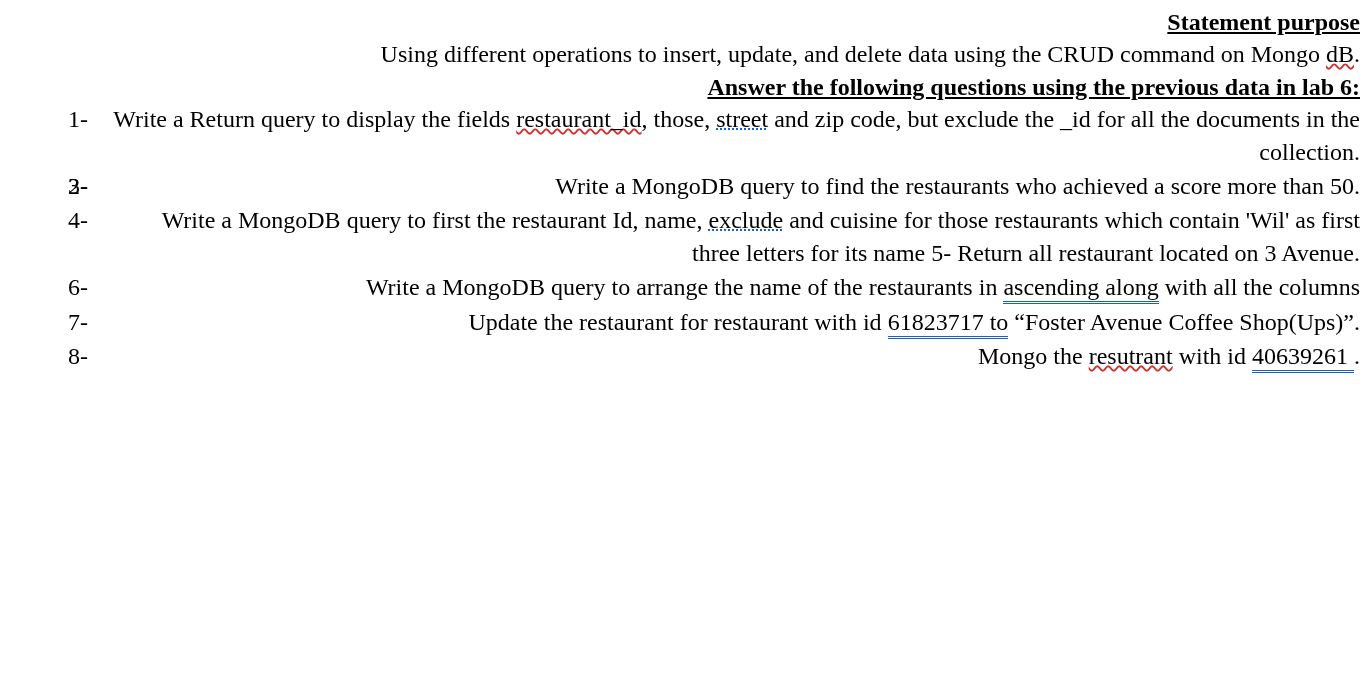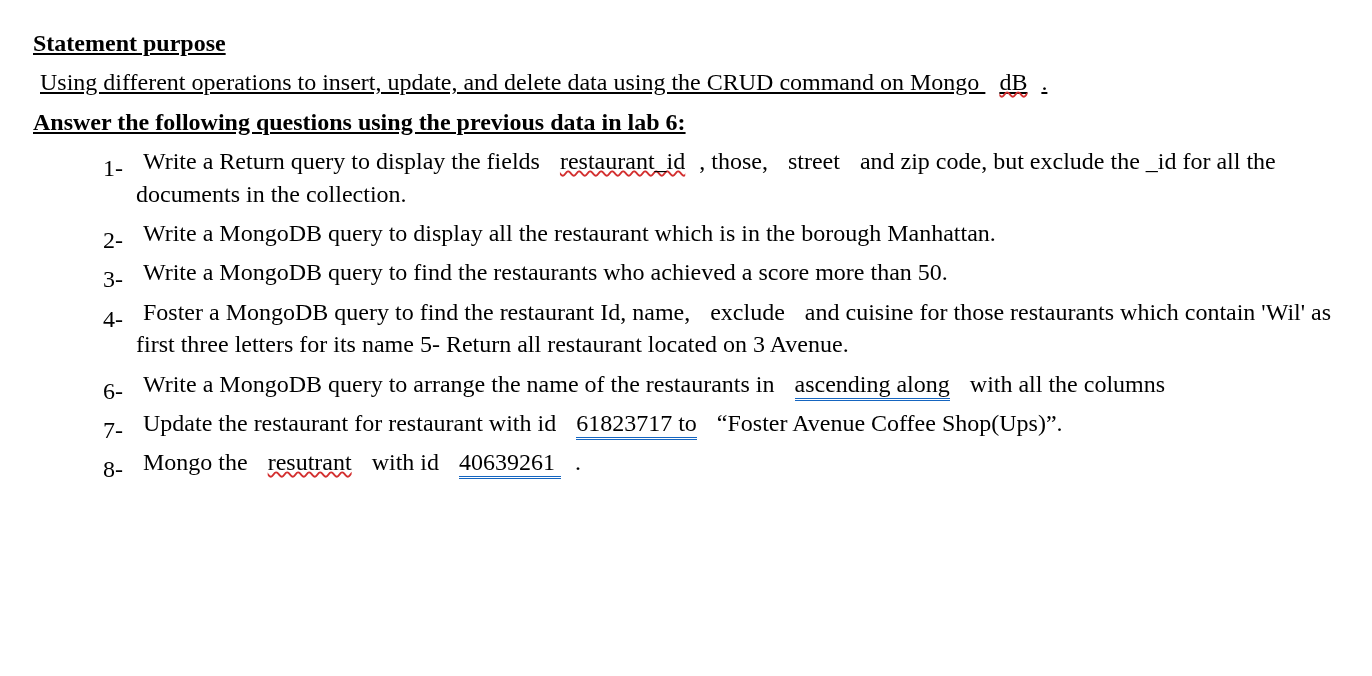--- a/index.html
+++ b/index.html
@@ -1,36 +1,36 @@
 <!DOCTYPE html>
 <html><head>
   <meta charset="utf-8">
   <style>
     * {
-      margin: 7px;
+      margin: 0;
       padding: 0;
       box-sizing: border-box;
+      text-align: right;
     }
     body {
       font-family: "Times New Roman", Times, serif;
       font-size: 24px;
       line-height: 1.35;
       color: #000;
       background: #fff;
       padding: 6px 12px;
       width: 1372px;
     }
     .heading {
       font-weight: bold;
       text-decoration: underline;
       font-size: 24px;
     }
     .body-text {
       font-size: 24px;
-      text-decoration: underline;
     }
     .list {
       padding-left: 56px;
       list-style: none;
       counter-reset: item;
     }
     .list-item {
       position: relative;
       padding-left: 40px;
       margin-bottom: 2px;
@@ -40,20 +40,21 @@
       left: 0;
       top: 0;
     }
     .spell-error {
       text-decoration: underline;
       text-decoration-style: wavy;
       text-decoration-color: #d32f2f;
       text-decoration-thickness: 1.5px;
     }
     .spell-error-blue {
+      text-decoration: underline;
       text-decoration-style: dotted;
       text-decoration-color: #1565c0;
       text-decoration-thickness: 2px;
     }
     .double-underline {
       border-bottom: 3px double #1565c0;
       padding-bottom: 1px;
     }
   </style>
 </head>
@@ -69,31 +70,30 @@
 
 <ol class="list">
 
   <li class="list-item">
     <span class="num">1-</span>
     <span>Write a Return query to display the fields </span><span class="spell-error">restaurant_id</span><span>, those, </span><span class="spell-error-blue">street</span><span> and zip code, but exclude the _id for all the documents in the collection.</span>
   </li>
 
   <li class="list-item">
     <span class="num">2-</span>
-    <span>Write a MongoDB query to display all the restaurant which is in the borough Manhattan.</span>
   </li>
 
   <li class="list-item">
     <span class="num">3-</span>
     <span>Write a MongoDB query to find the restaurants who achieved a score more than 50.</span>
   </li>
 
   <li class="list-item">
     <span class="num">4-</span>
-    <span>Foster a MongoDB query to find the restaurant Id, name, </span><span class="spell-error-blue">exclude</span><span> and cuisine for those restaurants which contain 'Wil' as first three letters for its name 5- Return all restaurant located on 3 Avenue.</span>
+    <span>Write a MongoDB query to first the restaurant Id, name, </span><span class="spell-error-blue">exclude</span><span> and cuisine for those restaurants which contain 'Wil' as first three letters for its name 5- Return all restaurant located on 3 Avenue.</span>
   </li>
 
   <li class="list-item">
     <span class="num">6-</span>
     <span>Write a MongoDB query to arrange the name of the restaurants in </span><span class="double-underline">ascending  along</span><span> with all the columns</span>
   </li>
 
   <li class="list-item">
     <span class="num">7-</span>
     <span>Update the restaurant for restaurant with id </span><span class="double-underline">61823717  to</span><span> “Foster Avenue Coffee Shop(Ups)”.</span>

